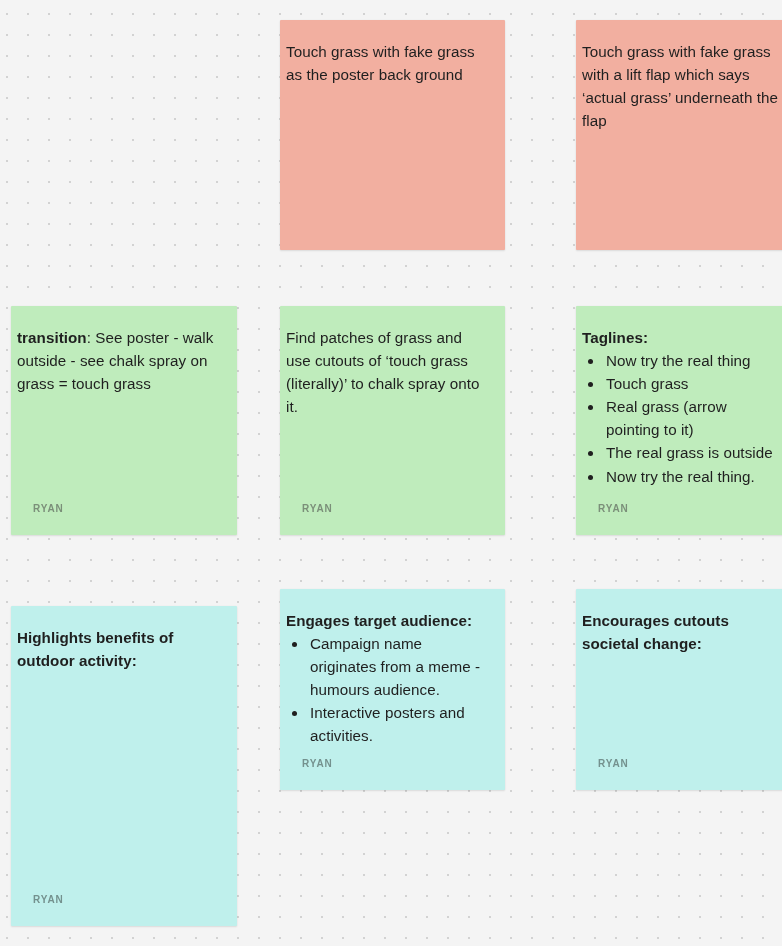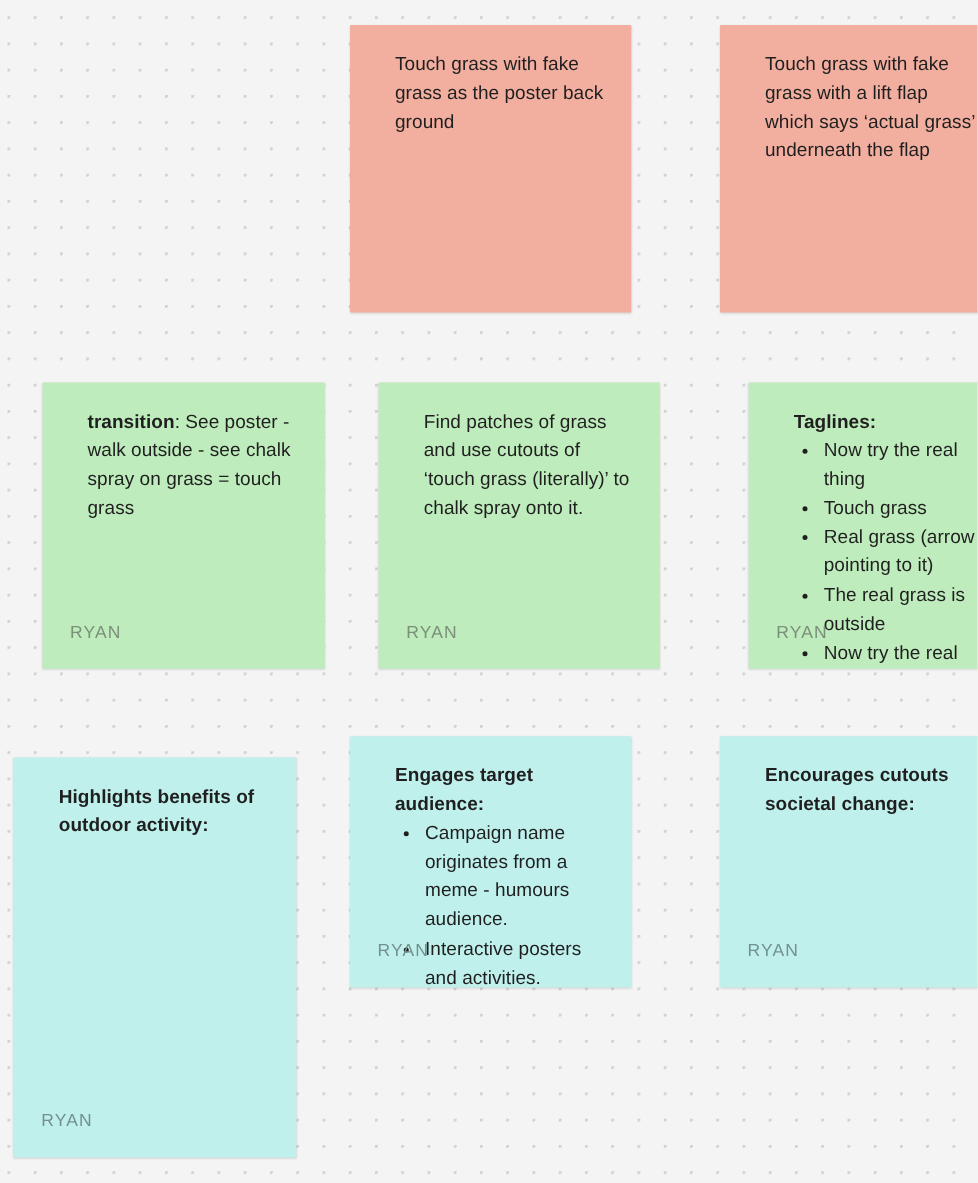--- a/index.html
+++ b/index.html
@@ -21,21 +21,21 @@
     background-color: #f4f4f4;
     background-image:
       radial-gradient(circle at 1px 1px, #d2d2d2 1.1px, rgba(0,0,0,0) 1.4px);
     background-size: 21px 21px;
     background-position: 6px 13px;
   }
 
   .card {
     position: absolute;
     box-sizing: border-box;
-    padding: 20px 22px 0 36px;
+    padding: 20px 22px 0 6px;
     border-radius: 1px;
     box-shadow: 0 1px 2px rgba(0,0,0,0.10), 0 0 0 0.5px rgba(0,0,0,0.02);
     color: #1f1f1f;
     font-size: 15.2px;
     line-height: 1.52;
     letter-spacing: 0.05px;
     overflow: hidden;
   }
 
   .card .body {
@@ -61,28 +61,28 @@
   }
 
   .card .spacer {
     height: 19px;
   }
 
   .author {
     position: absolute;
     left: 22px;
     bottom: 19px;
-    font-size: 14px;
+    font-size: 10px;
     letter-spacing: 0.9px;
     color: #7b8a86;
-    font-weight: 400;
+    font-weight: 700;
   }
 
   .pink   { background-color: #f2afa0; }
-  .green  { background-color: #bfecbc; margin-left: 23px; }
+  .green  { background-color: #bfecbc; }
   .blue   { background-color: #bff0ec; }
   .green .author { color: #7b8f79; }
   .blue .author  { color: #74918e; }
 
   
   .col1 { left: 11px;  width: 226px; }
   .col2 { left: 280px; width: 225px; }
   .col3 { left: 576px; width: 226px; }
 
   

